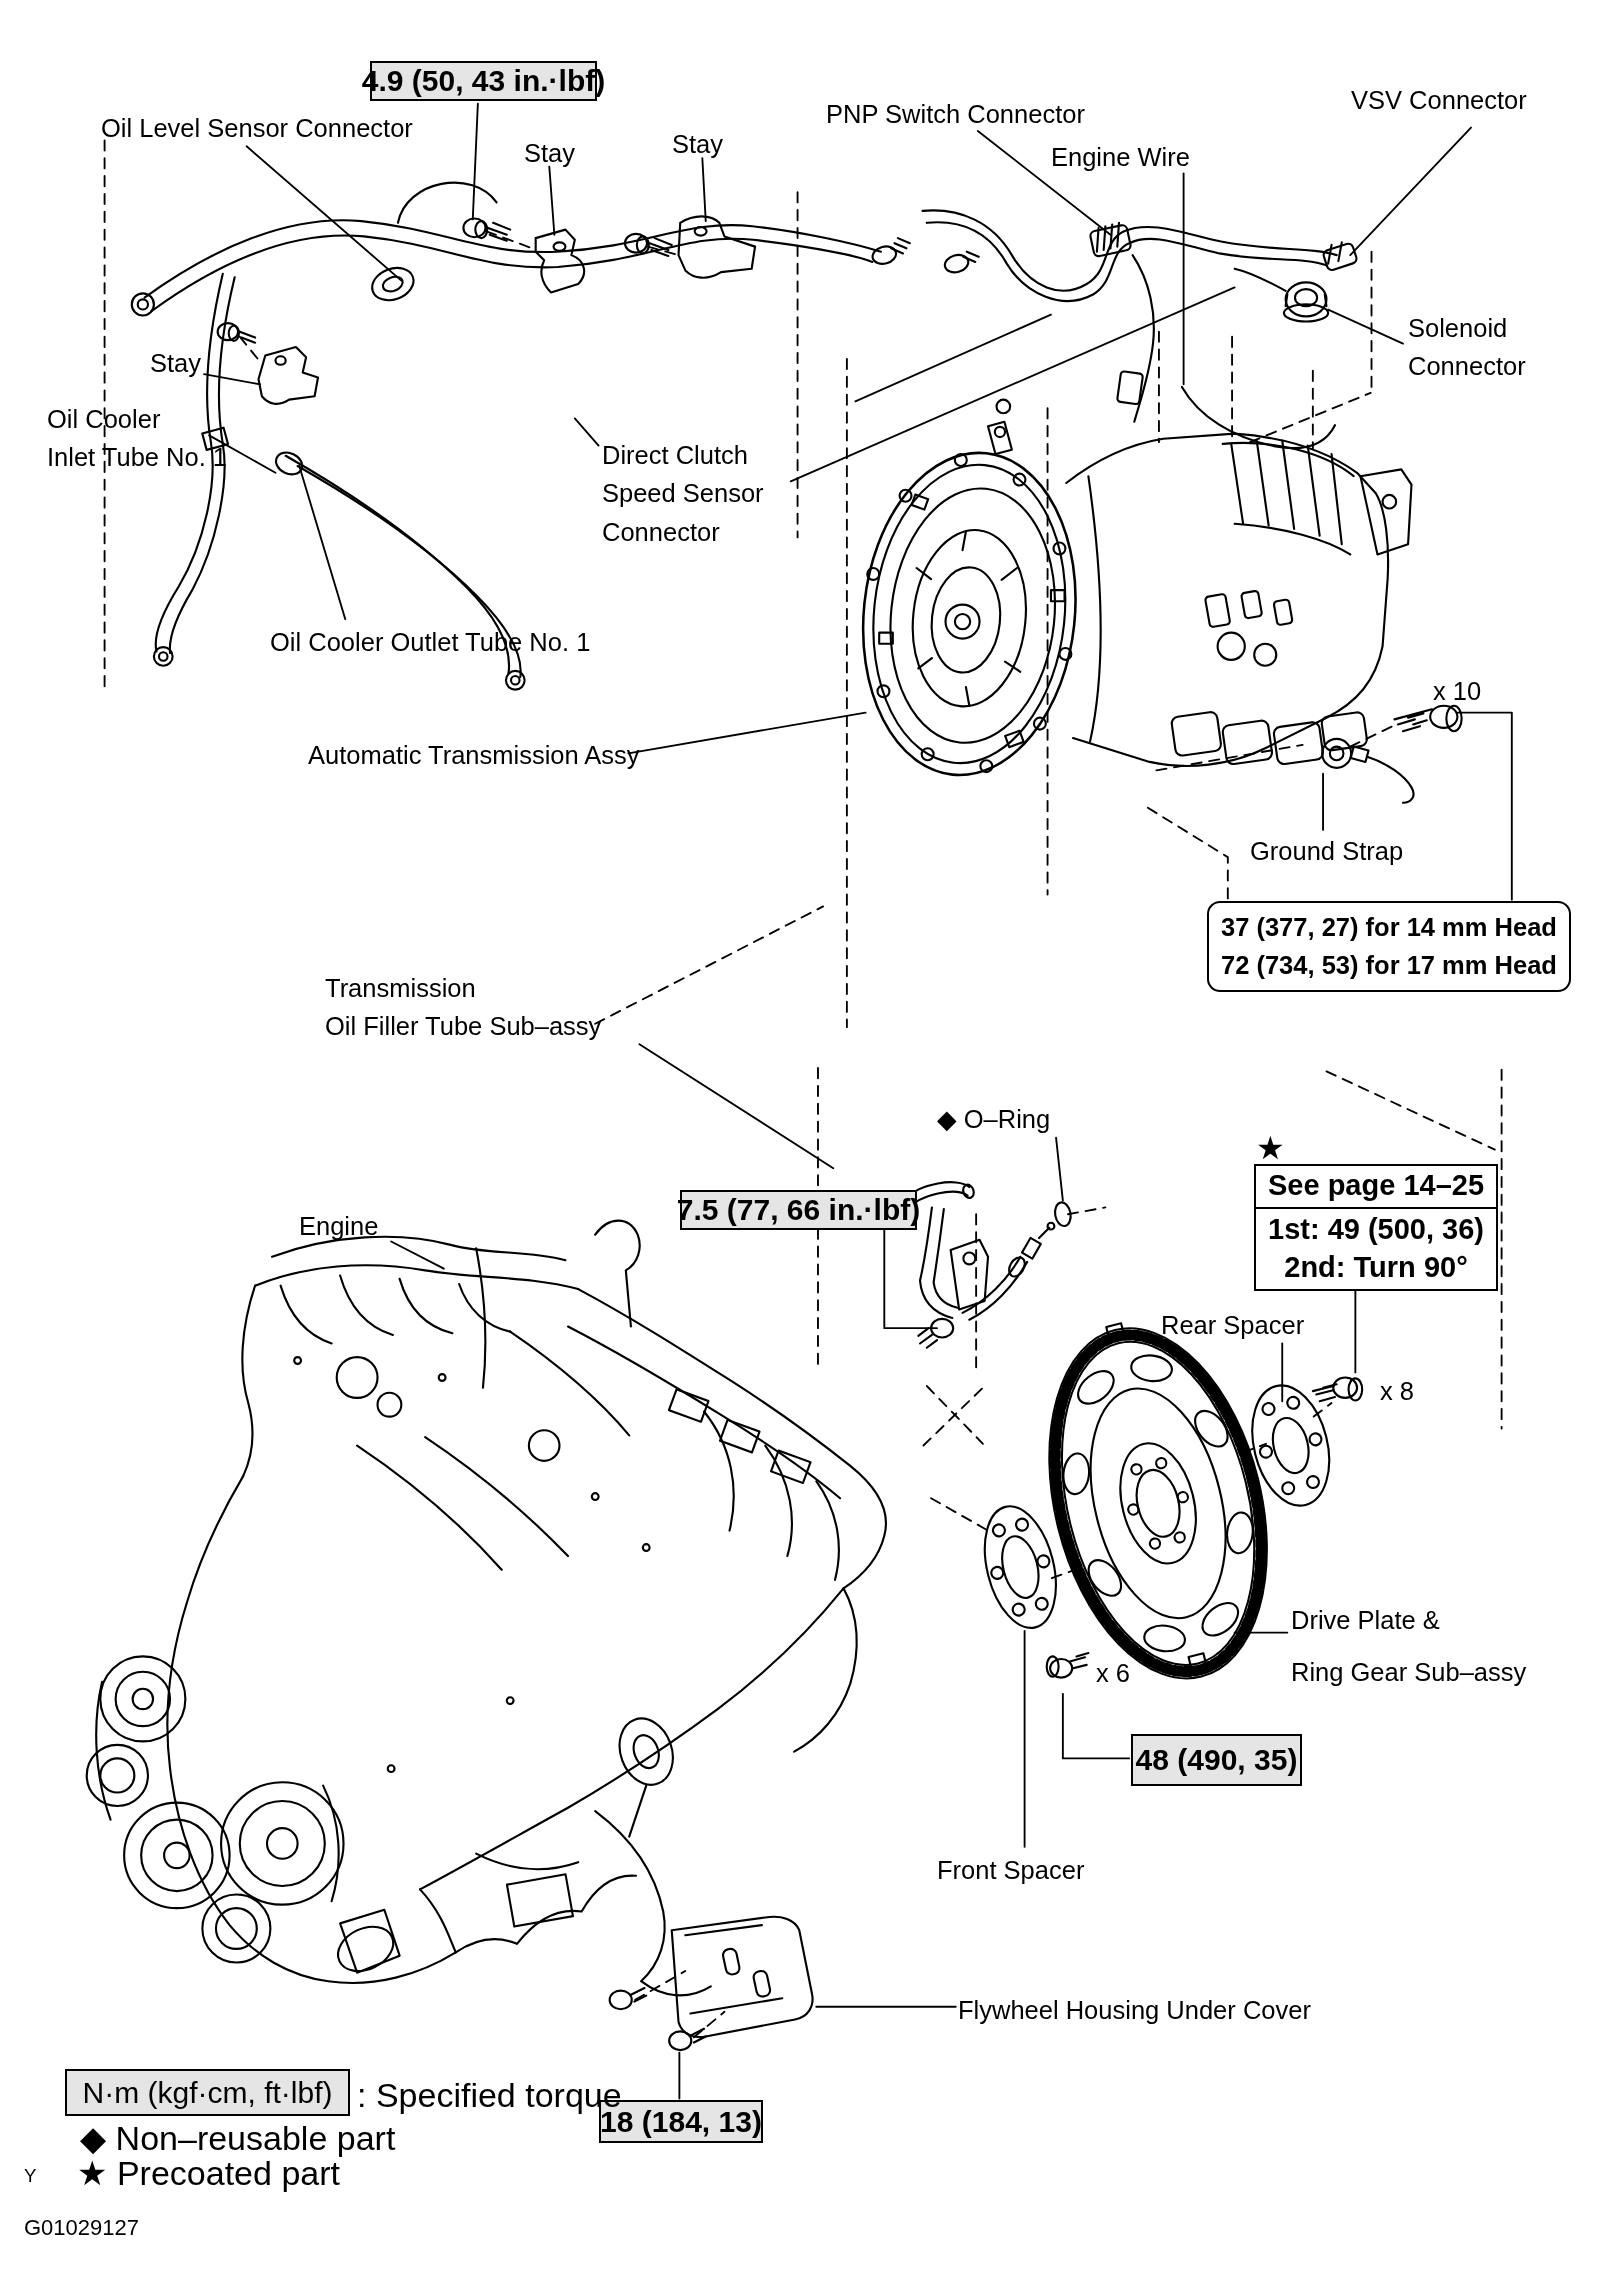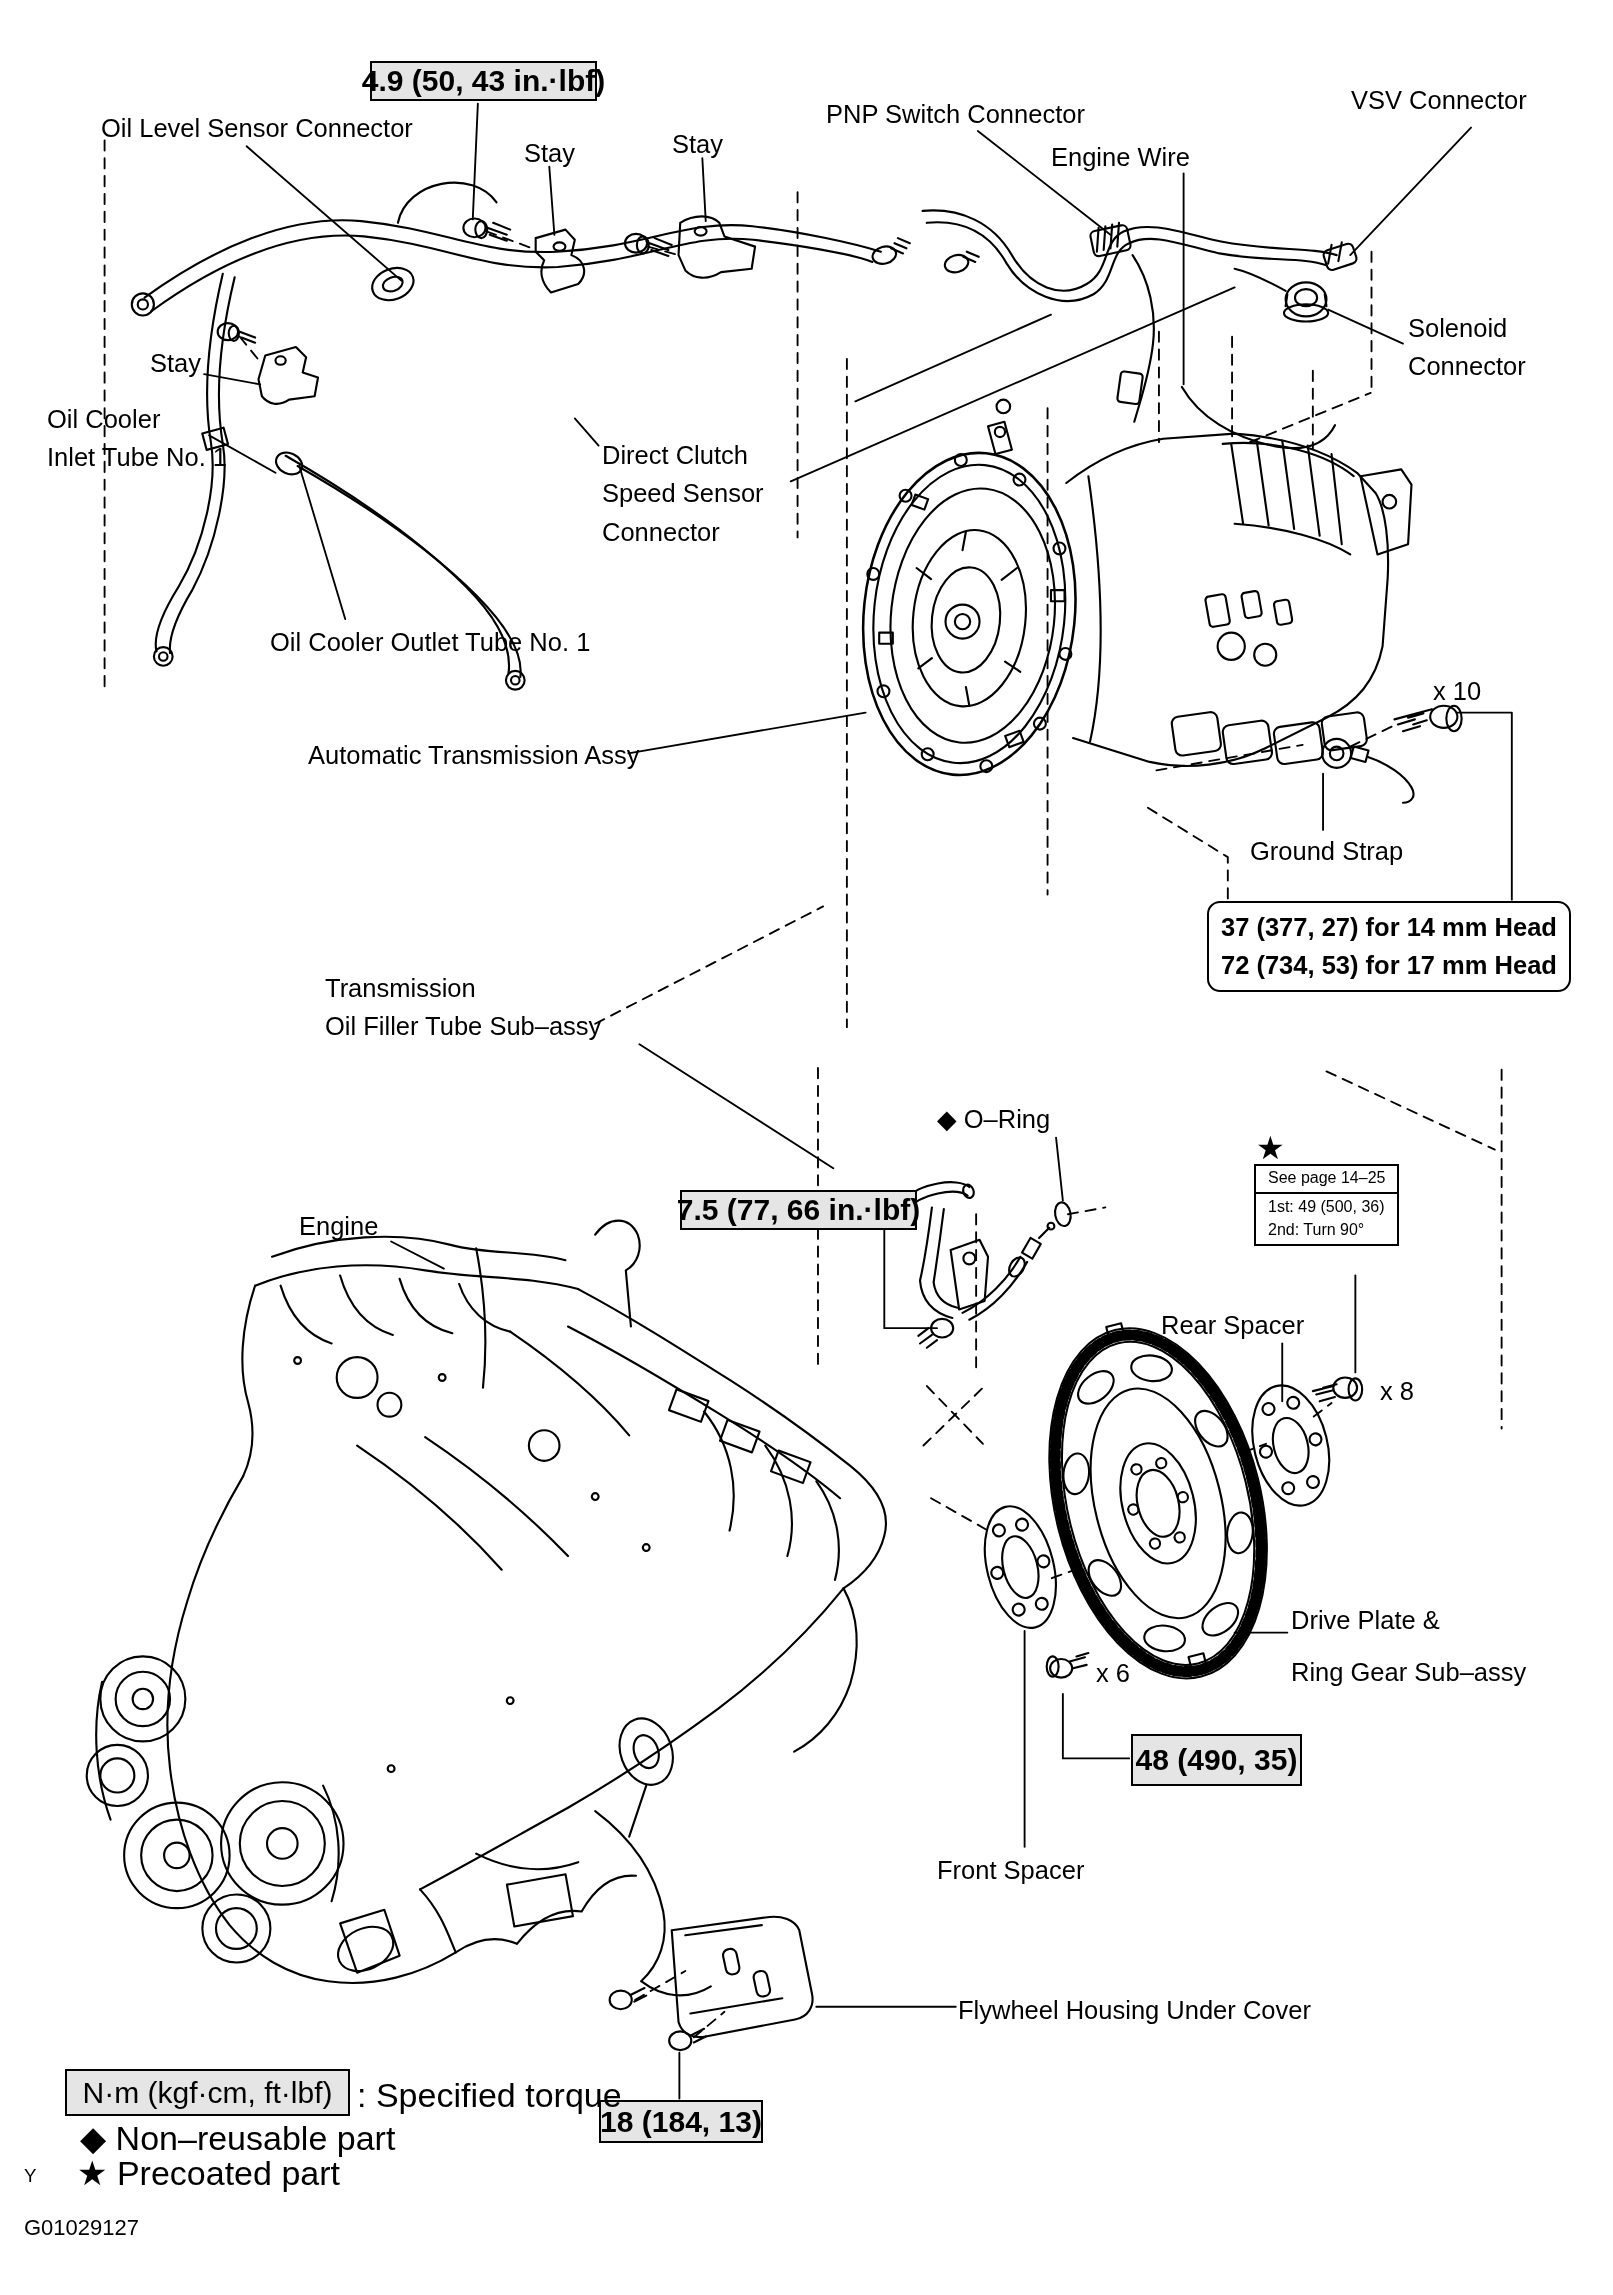--- a/index.html
+++ b/index.html
@@ -10,21 +10,21 @@
   #art{position:absolute;left:0;top:0;width:1613px;height:2295px;}
   .lbl{position:absolute;font-size:25.5px;line-height:1.5;white-space:nowrap;color:#000;}
   .tbox{
     position:absolute;border:2.6px solid #000;background:#e5e5e5;font-weight:bold;
     font-size:30px;white-space:nowrap;display:flex;align-items:center;justify-content:center;
   }
   .tbox2{
     position:absolute;border:2.6px solid #000;background:#fff;font-weight:bold;
     font-size:25.5px;white-space:nowrap;padding:5.1px 12px;line-height:1.5;
   }
-  .seepage{position:absolute;border:2.6px solid #000;background:#fff;font-weight:normal;font-size:16px;white-space:nowrap;}
+  .seepage{position:absolute;border:2.6px solid #000;background:#fff;font-weight:bold;font-size:29px;white-space:nowrap;text-align:center;}
   .seepage .row1{padding:3.4px 12px 5.1px 12px;border-bottom:2.6px solid #000;}
   .seepage .row{padding:3.4px 12px 1.7px 12px;}
   .sym{display:inline-block;}
   .legendrow{position:absolute;font-size:34px;white-space:nowrap;}
   .small{font-size:20.4px;}
 </style>
 </head>
 <body>
 
 <div id="stage">

